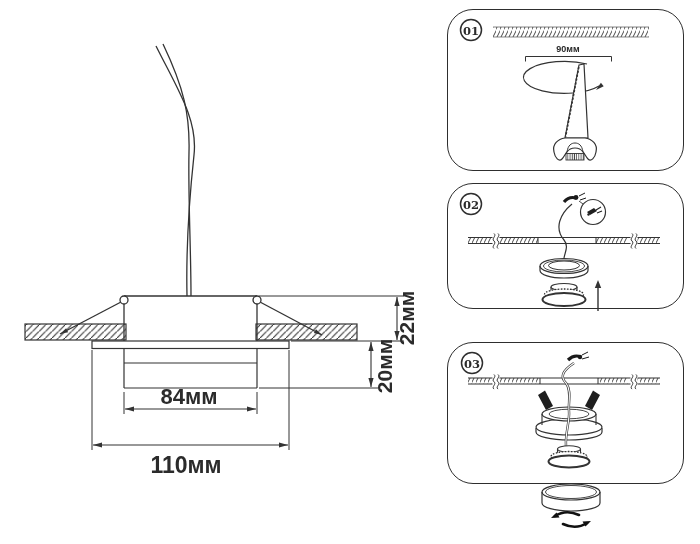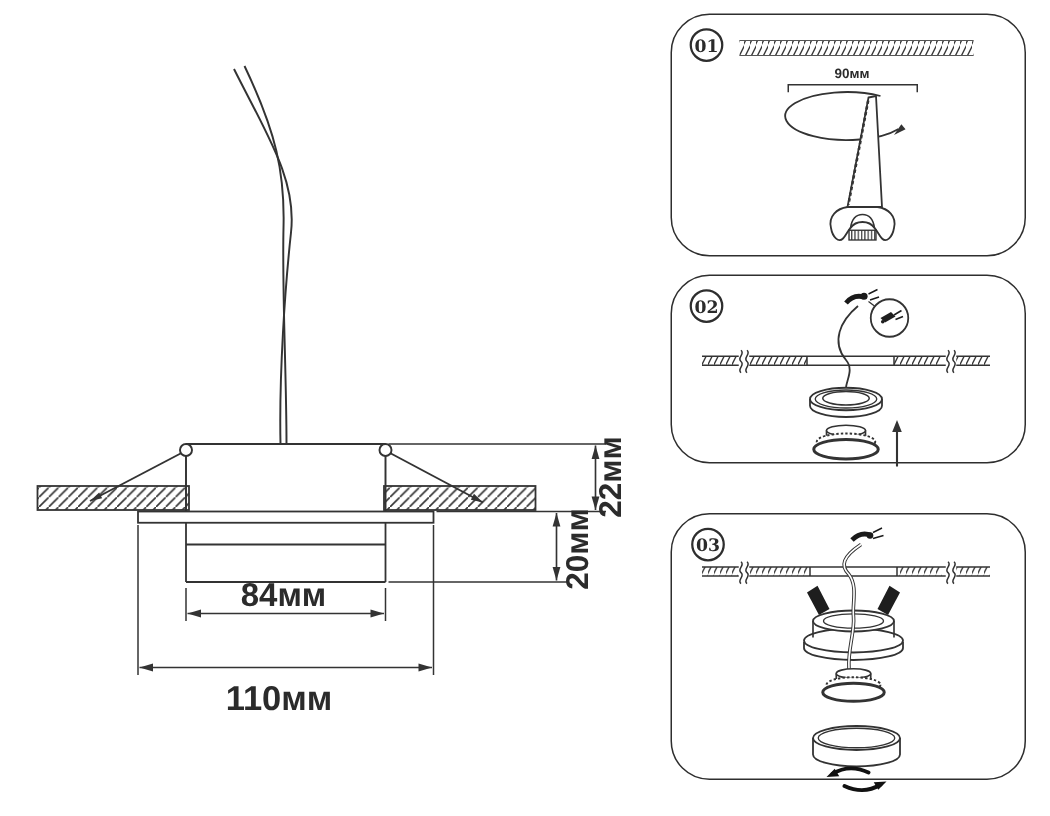--- a/index.html
+++ b/index.html
@@ -4,21 +4,21 @@
 <style>
   html,body{margin:0;padding:0;background:#ffffff;}
   .sheet{position:relative;width:700px;height:544px;background:#fff;overflow:hidden;
          font-family:"Liberation Sans",sans-serif;}
   .main-svg{position:absolute;left:0;top:0;}
   .panel{position:absolute;left:447px;width:237px;border:1.6px solid #2e2e2e;border-radius:26px;
          background:#fff;box-sizing:border-box;}
   .panel svg{display:block;}
   .p01{top:9px;height:162px;}
   .p02{top:183px;height:126px;}
-  .p03{top:342px;height:178px;}
+  .p03{top:342px;height:142px;}
   text{fill:#2b2b2b;}
   .dim{font-weight:700;font-family:"Liberation Sans",sans-serif;}
   .stepnum{font-weight:700;font-family:"DejaVu Serif",serif;}
 </style>
 </head>
 <body>
 
 <div class="sheet">
 
   <svg class="main-svg" width="440" height="544" viewBox="0 0 440 544">

